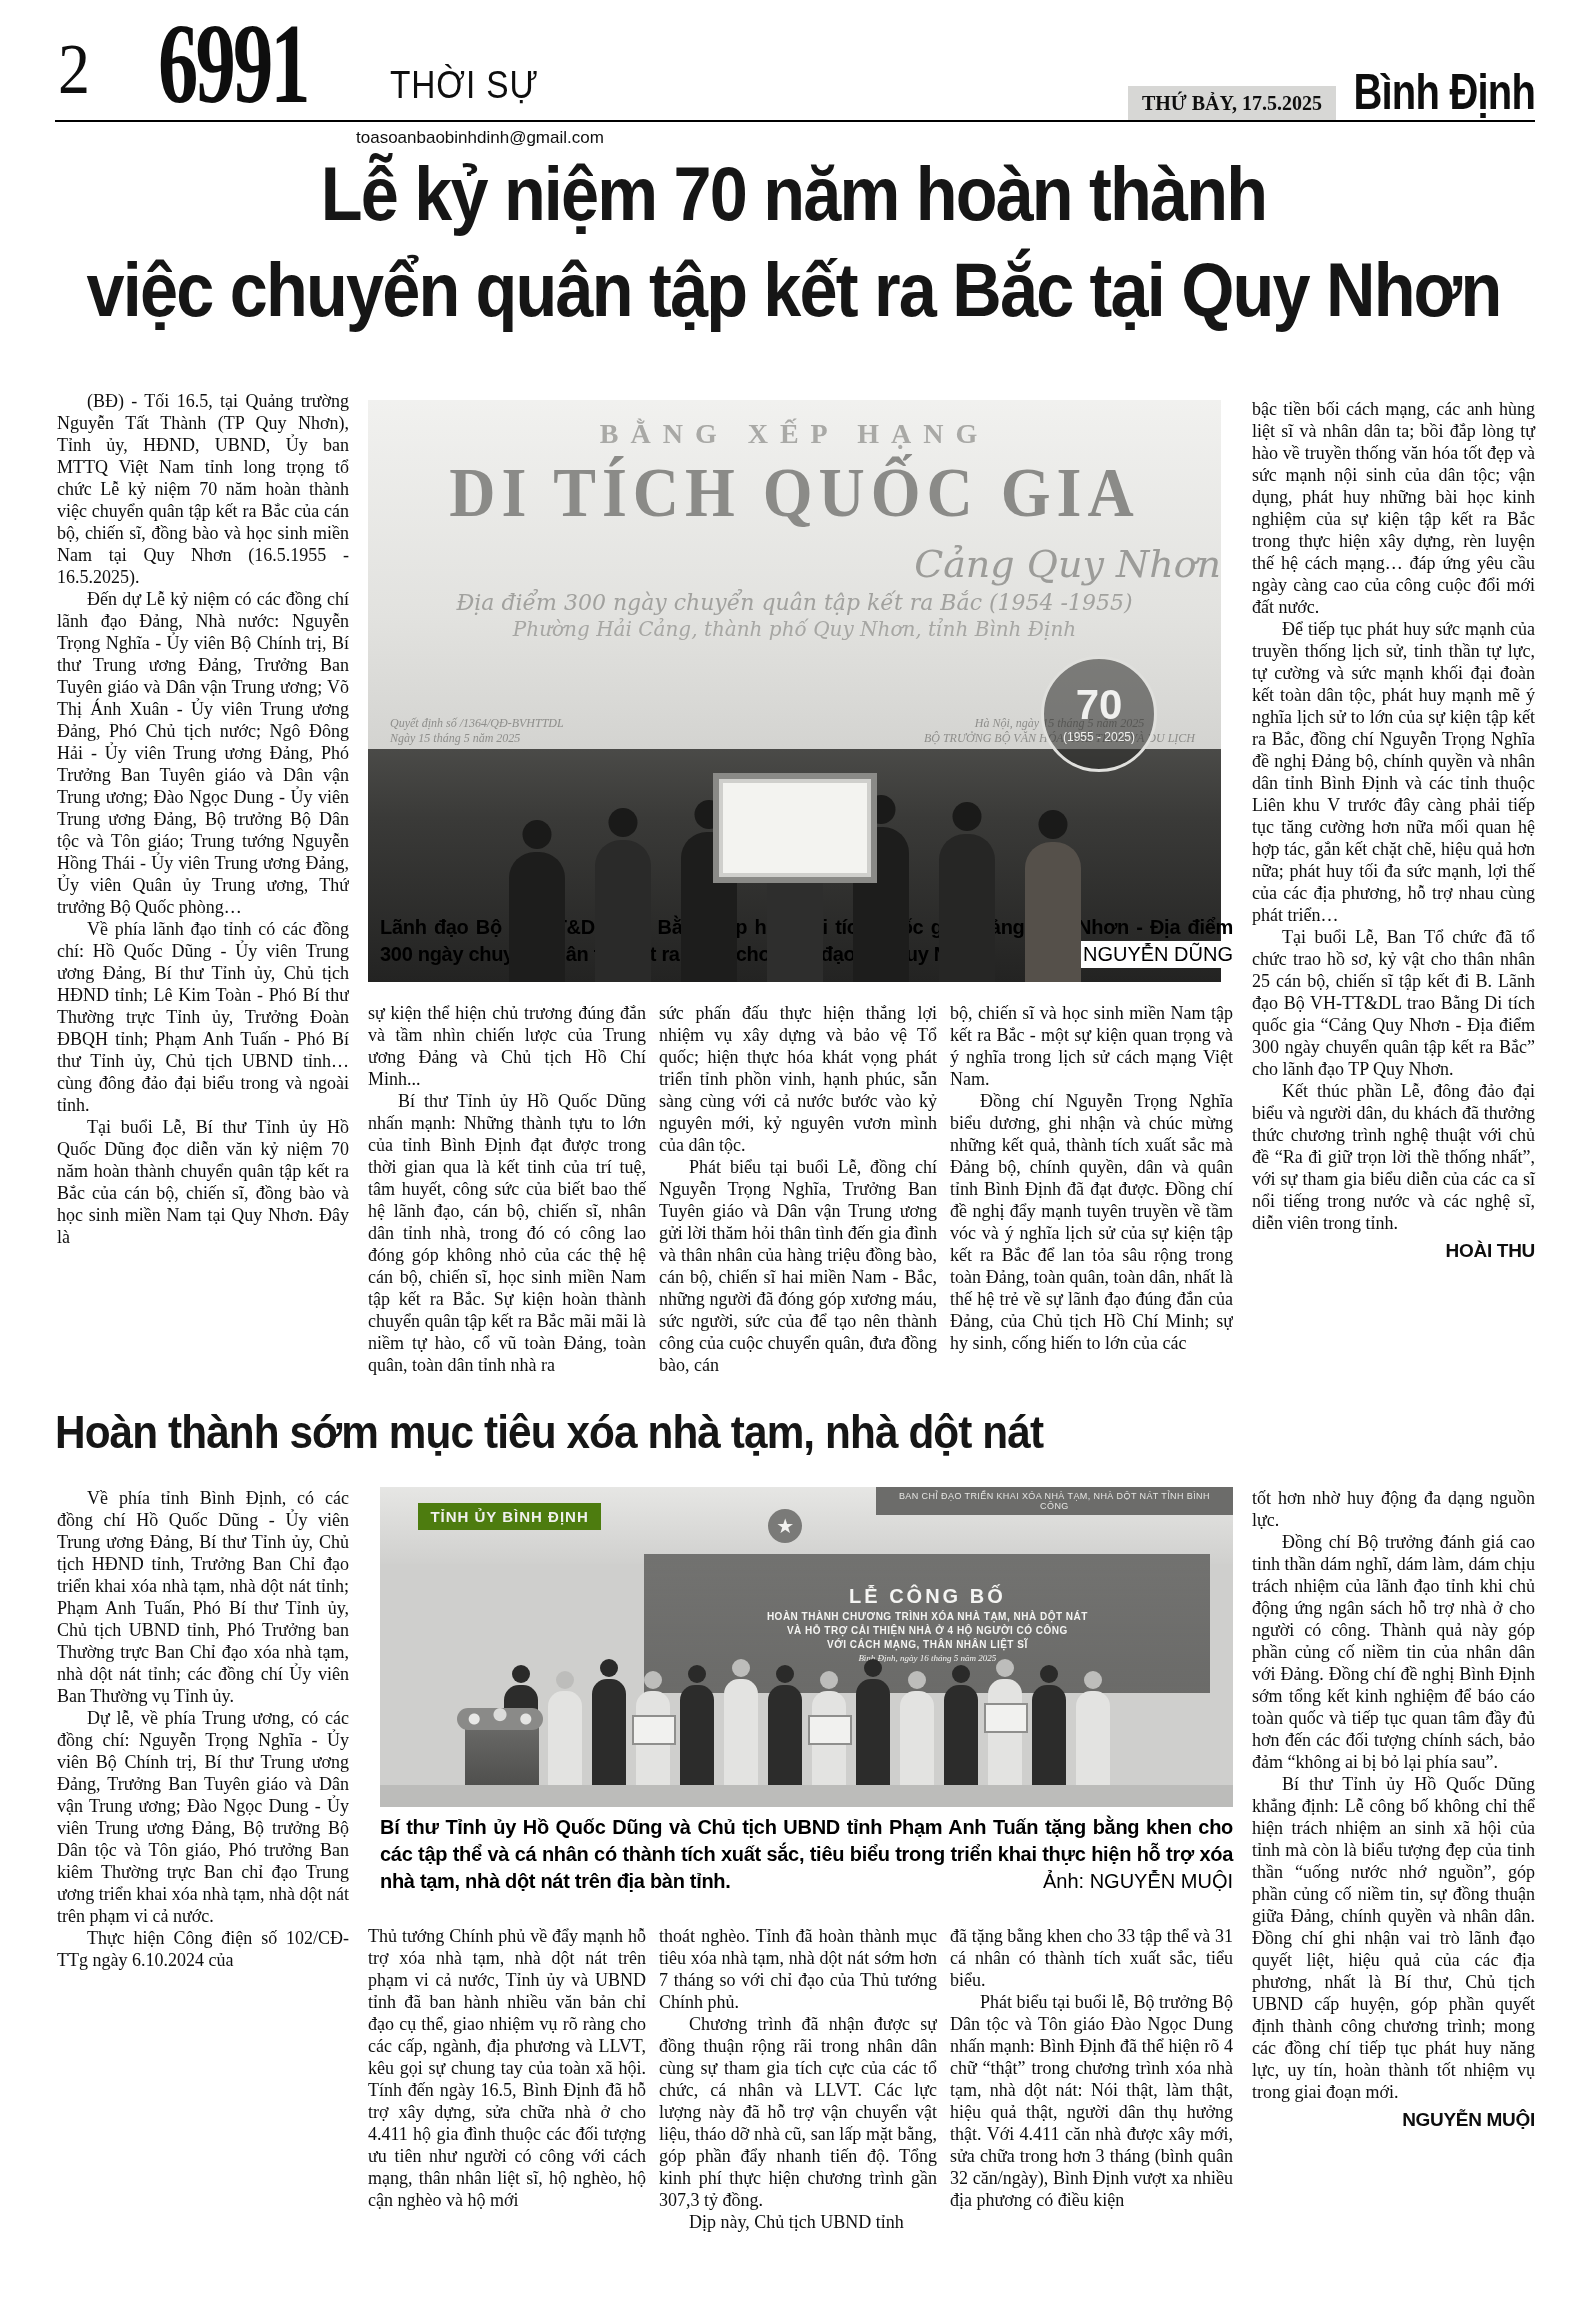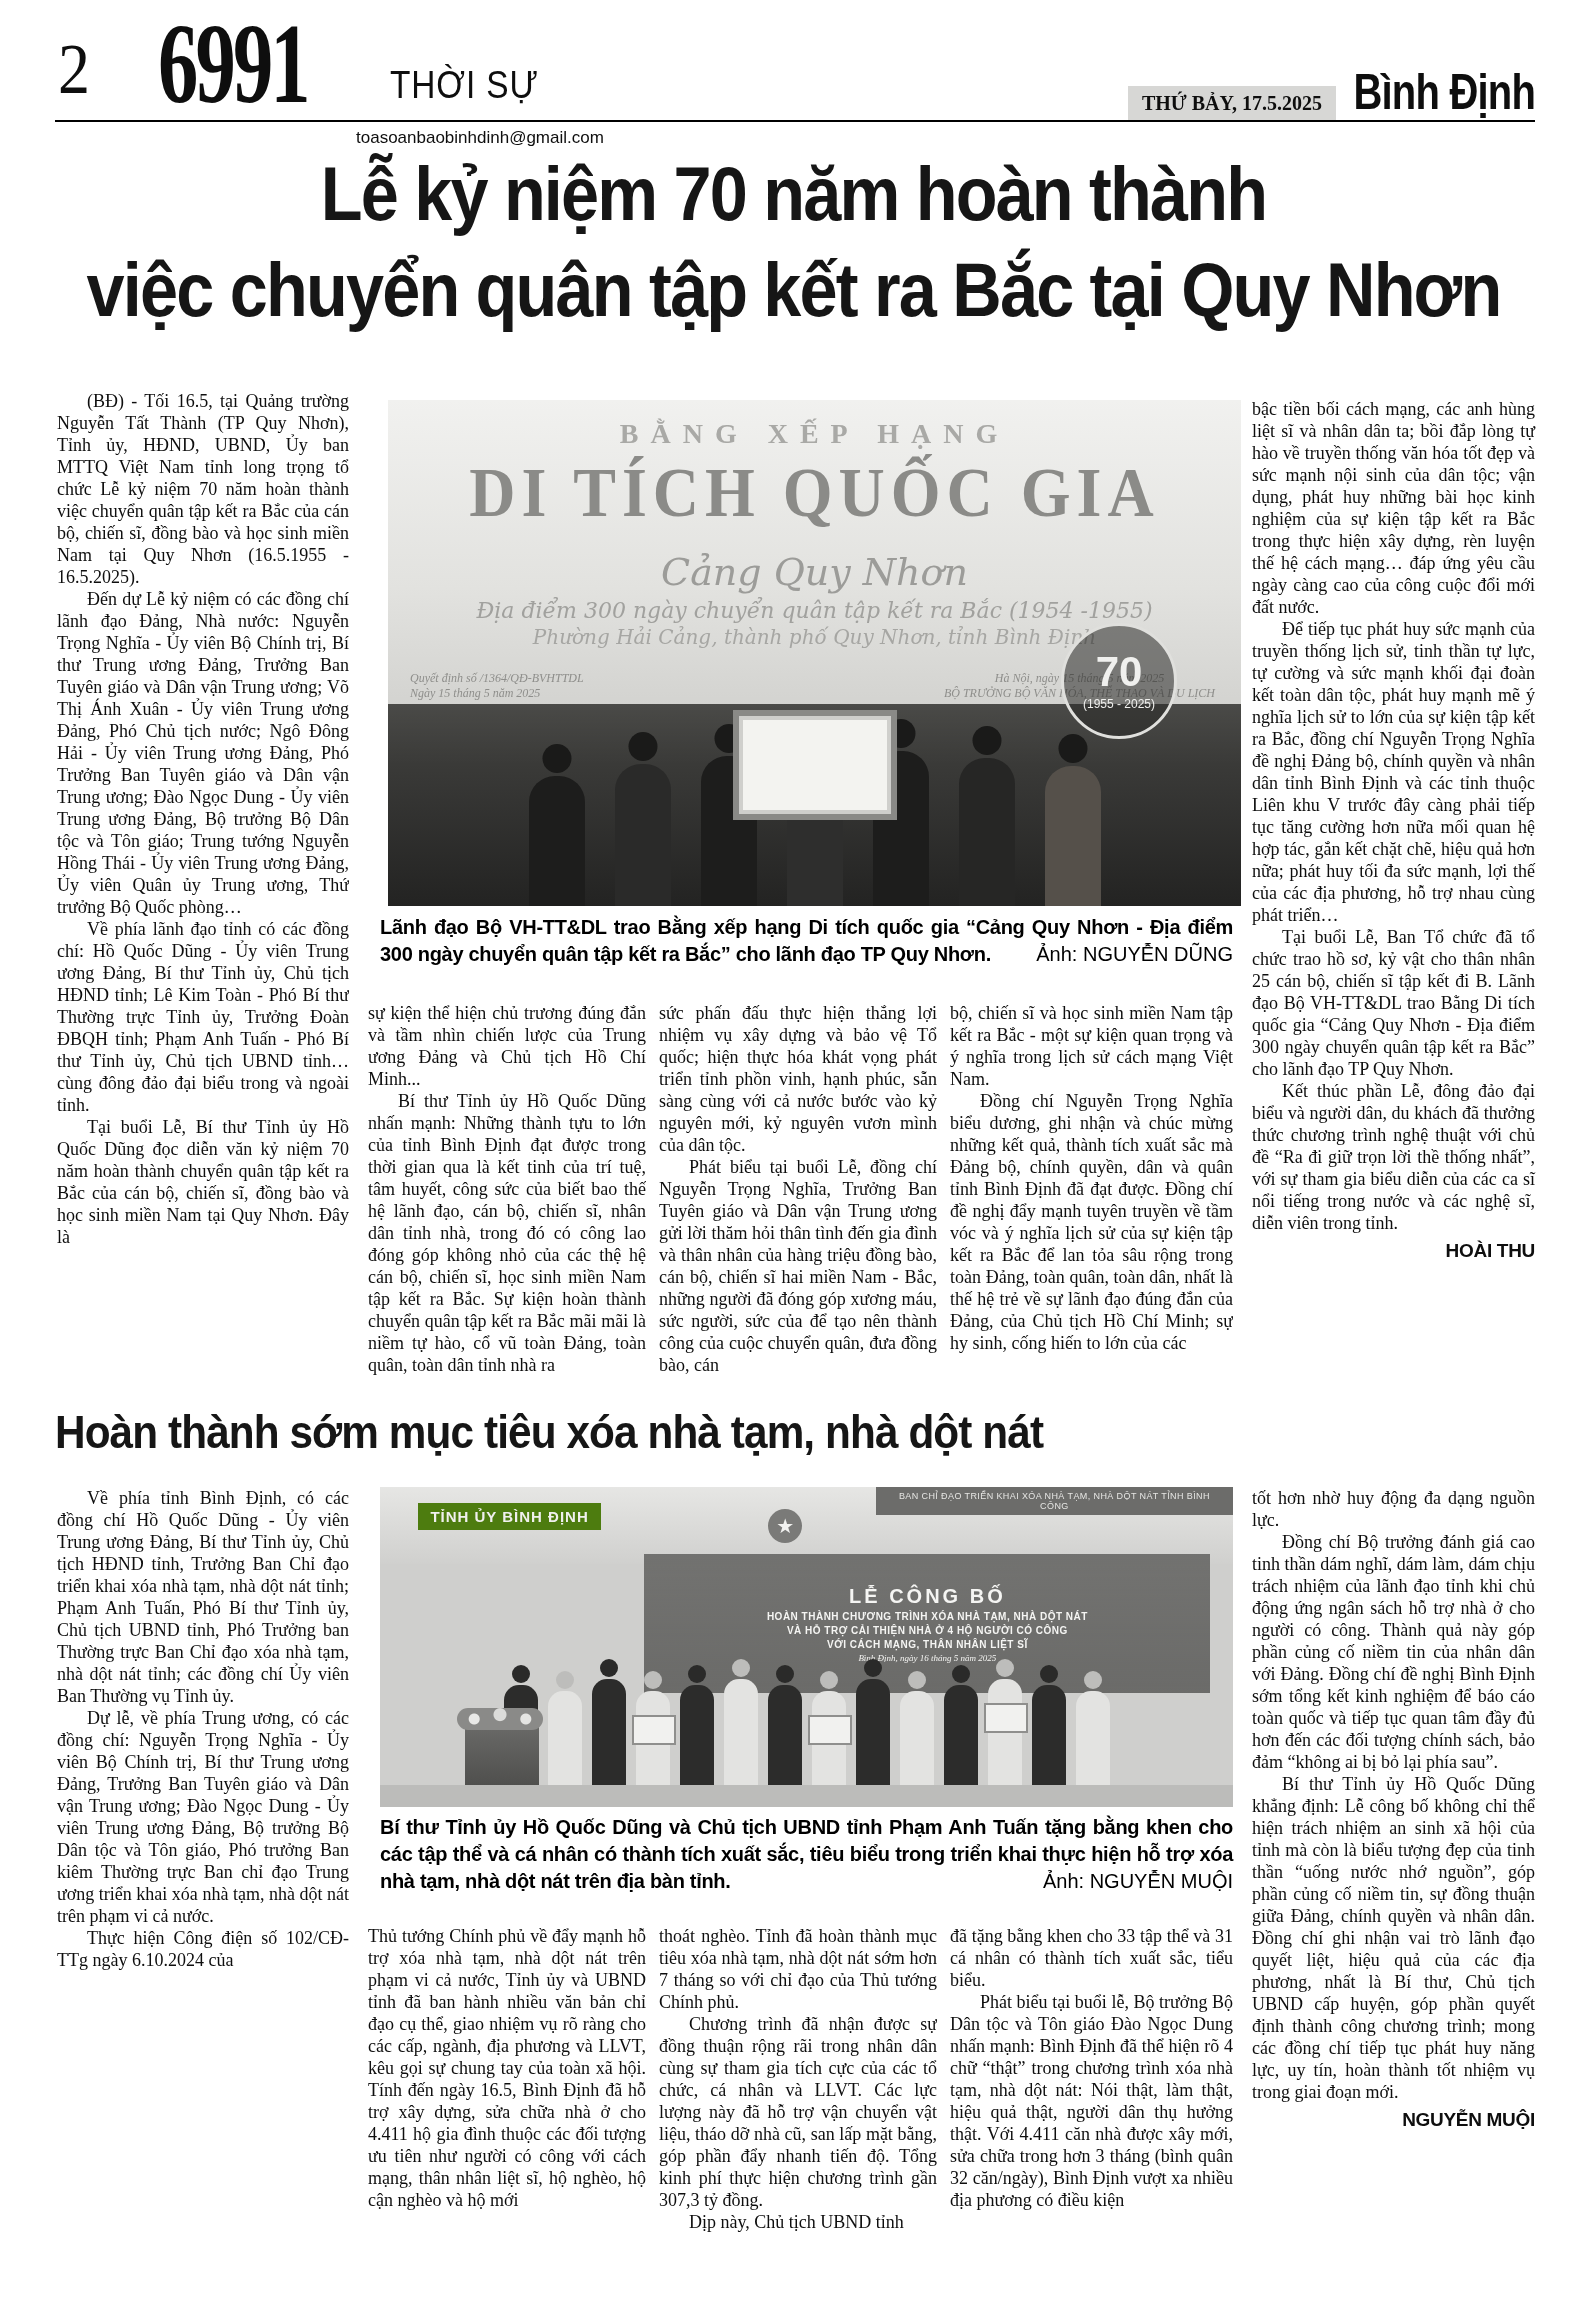--- a/index.html
+++ b/index.html
@@ -52,30 +52,30 @@
     font-size:19px; margin-top:6px; letter-spacing:-0.3px; }
   
   .caption { position:absolute; font-family:"Liberation Sans", sans-serif; font-weight:700;
     font-size:20px; line-height:27px; text-align:justify; letter-spacing:-0.3px; color:#000; }
   .cap1 { left:380px; top:914px;  width:853px; }
   .cap2 { left:380px; top:1814px; width:853px; }
   .credit { position:absolute; right:0; bottom:0; font-weight:400; letter-spacing:0;
     background:#fff; padding-left:10px; }
   
   .photo { position:absolute; overflow:hidden; background:#e9e9e7; }
-  .photo1 { left:388px; top:400px; width:853px; height:506px; }
+  .photo1 { left:368px; top:400px; width:853px; height:582px; }
   .p1-banner { position:absolute; left:0; right:0; top:0; height:62%;
     background:linear-gradient(180deg,#f1f1ef 0%,#e2e2df 60%,#d2d2cf 100%);
     text-align:center; }
   .p1-t1 { margin-top:18px; font-family:"Liberation Serif", serif; font-weight:700;
     font-size:28px; letter-spacing:12px; color:#a9a9a6; }
   .p1-t2 { margin-top:6px; font-family:"Liberation Serif", serif; font-weight:700;
     font-size:64px; letter-spacing:6px; color:#8b8b88; transform:scaleY(1.08); }
-  .p1-t3 { margin-top:20px; font-family:"DejaVu Serif", serif; font-style:italic;
-    font-size:38px; color:#9c9c99; }
+  .p1-t3 { margin-top:12px; font-family:"DejaVu Serif", serif; font-style:italic;
+    font-size:38px; color:#9c9c99;text-align:right; }
   .p1-t4 { margin-top:4px; font-family:"DejaVu Serif", serif; font-style:italic;
     font-size:22px; color:#a1a19e; }
   .p1-t5 { margin-top:2px; font-family:"DejaVu Serif", serif; font-style:italic;
     font-size:20px; color:#a6a6a3; }
   .p1-meta-l { position:absolute; left:22px; bottom:40.5%; font-style:italic;
     font-size:12px; color:#8e8e8b; text-align:left; line-height:15px; }
   .p1-meta-r { position:absolute; right:26px; bottom:40.5%; font-style:italic;
     font-size:12px; color:#8e8e8b; text-align:center; line-height:15px; }
   .p1-dark { position:absolute; left:0; right:0; bottom:0; height:40%;
     background:linear-gradient(180deg,#55555299 0%,#3a3a38 30%,#232322 100%), #3a3a38; }

